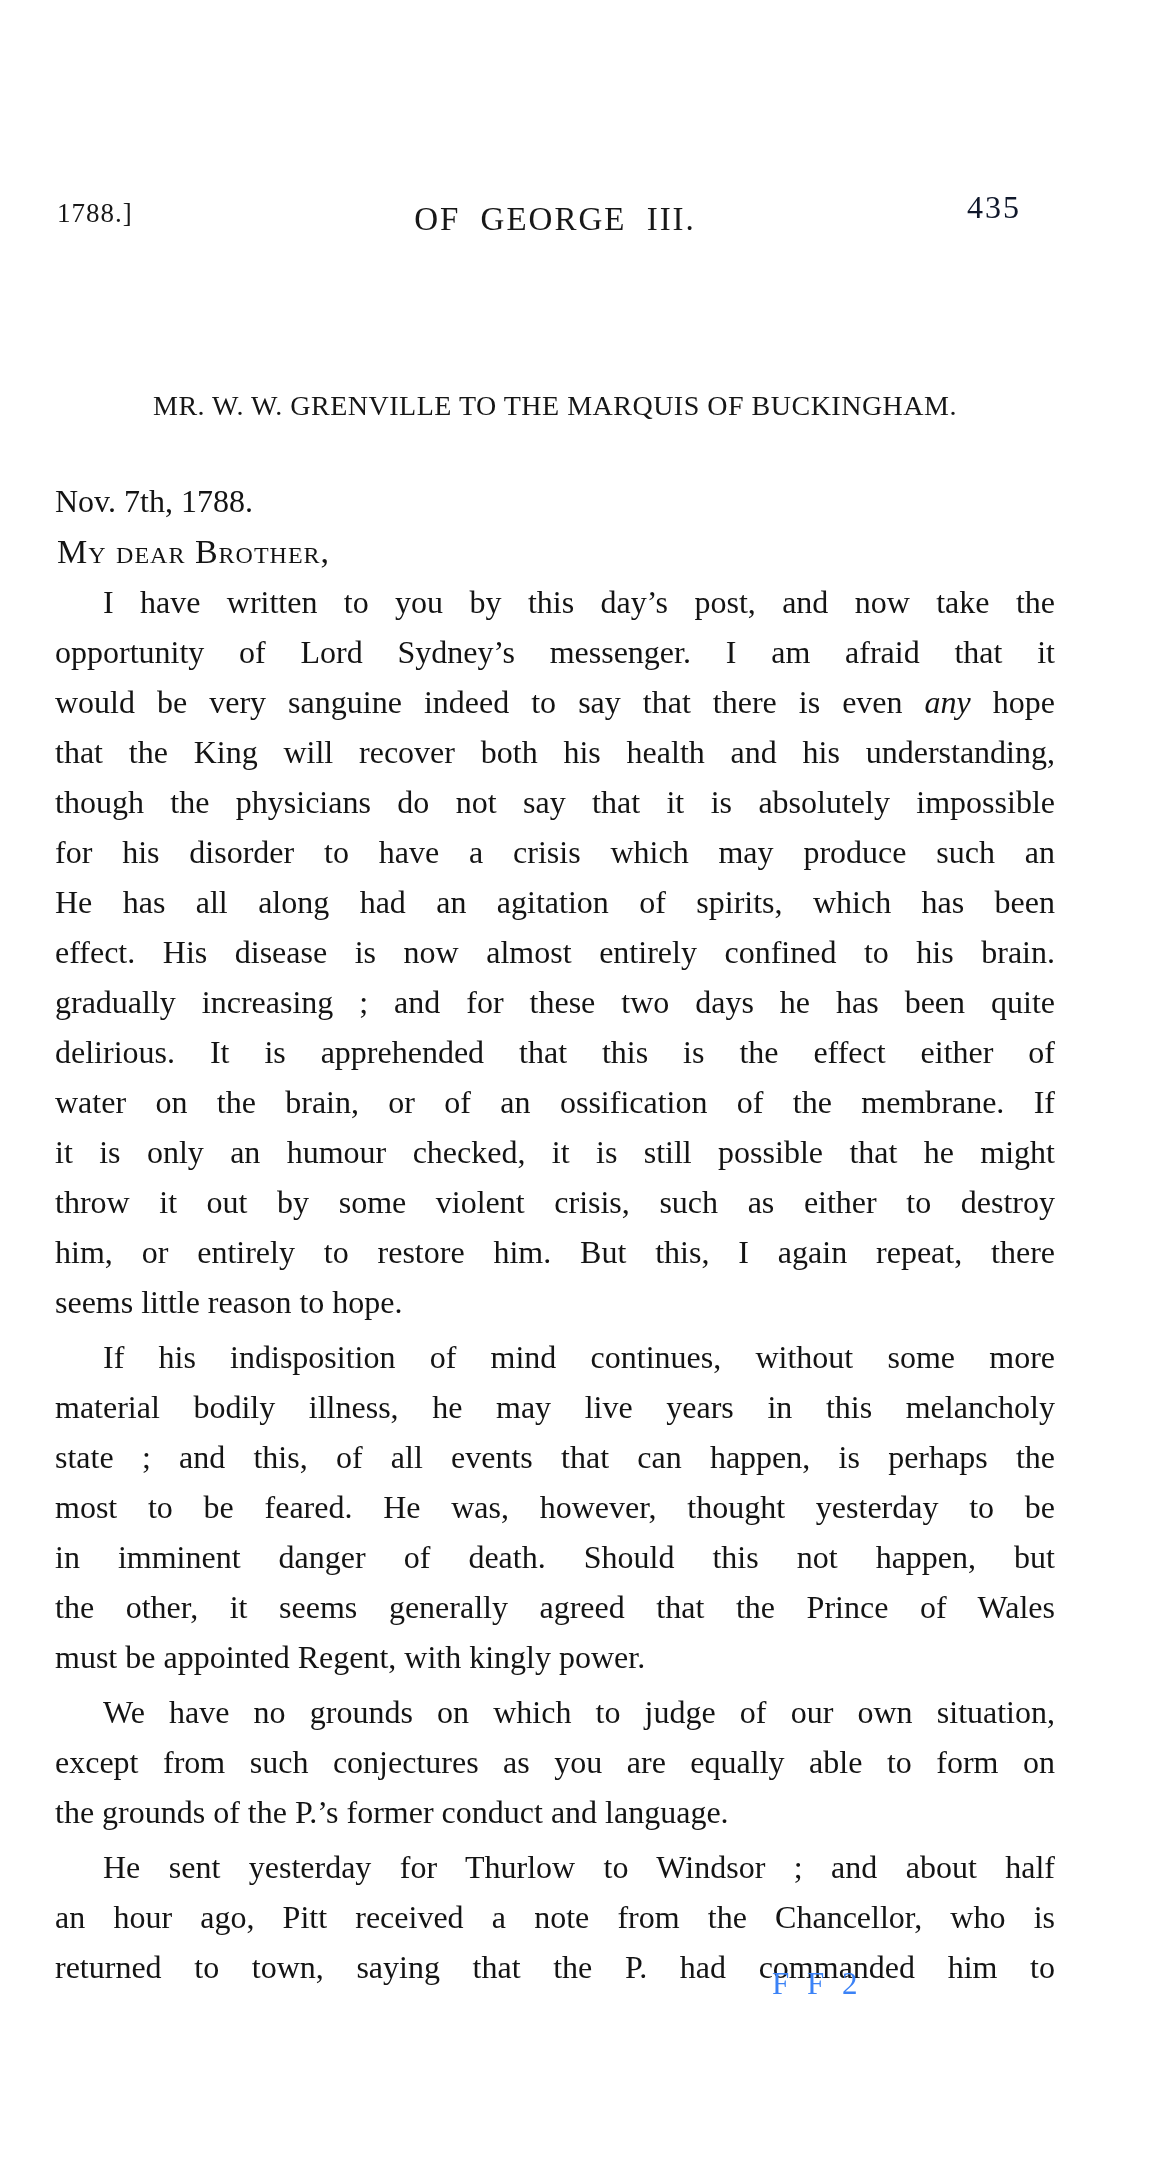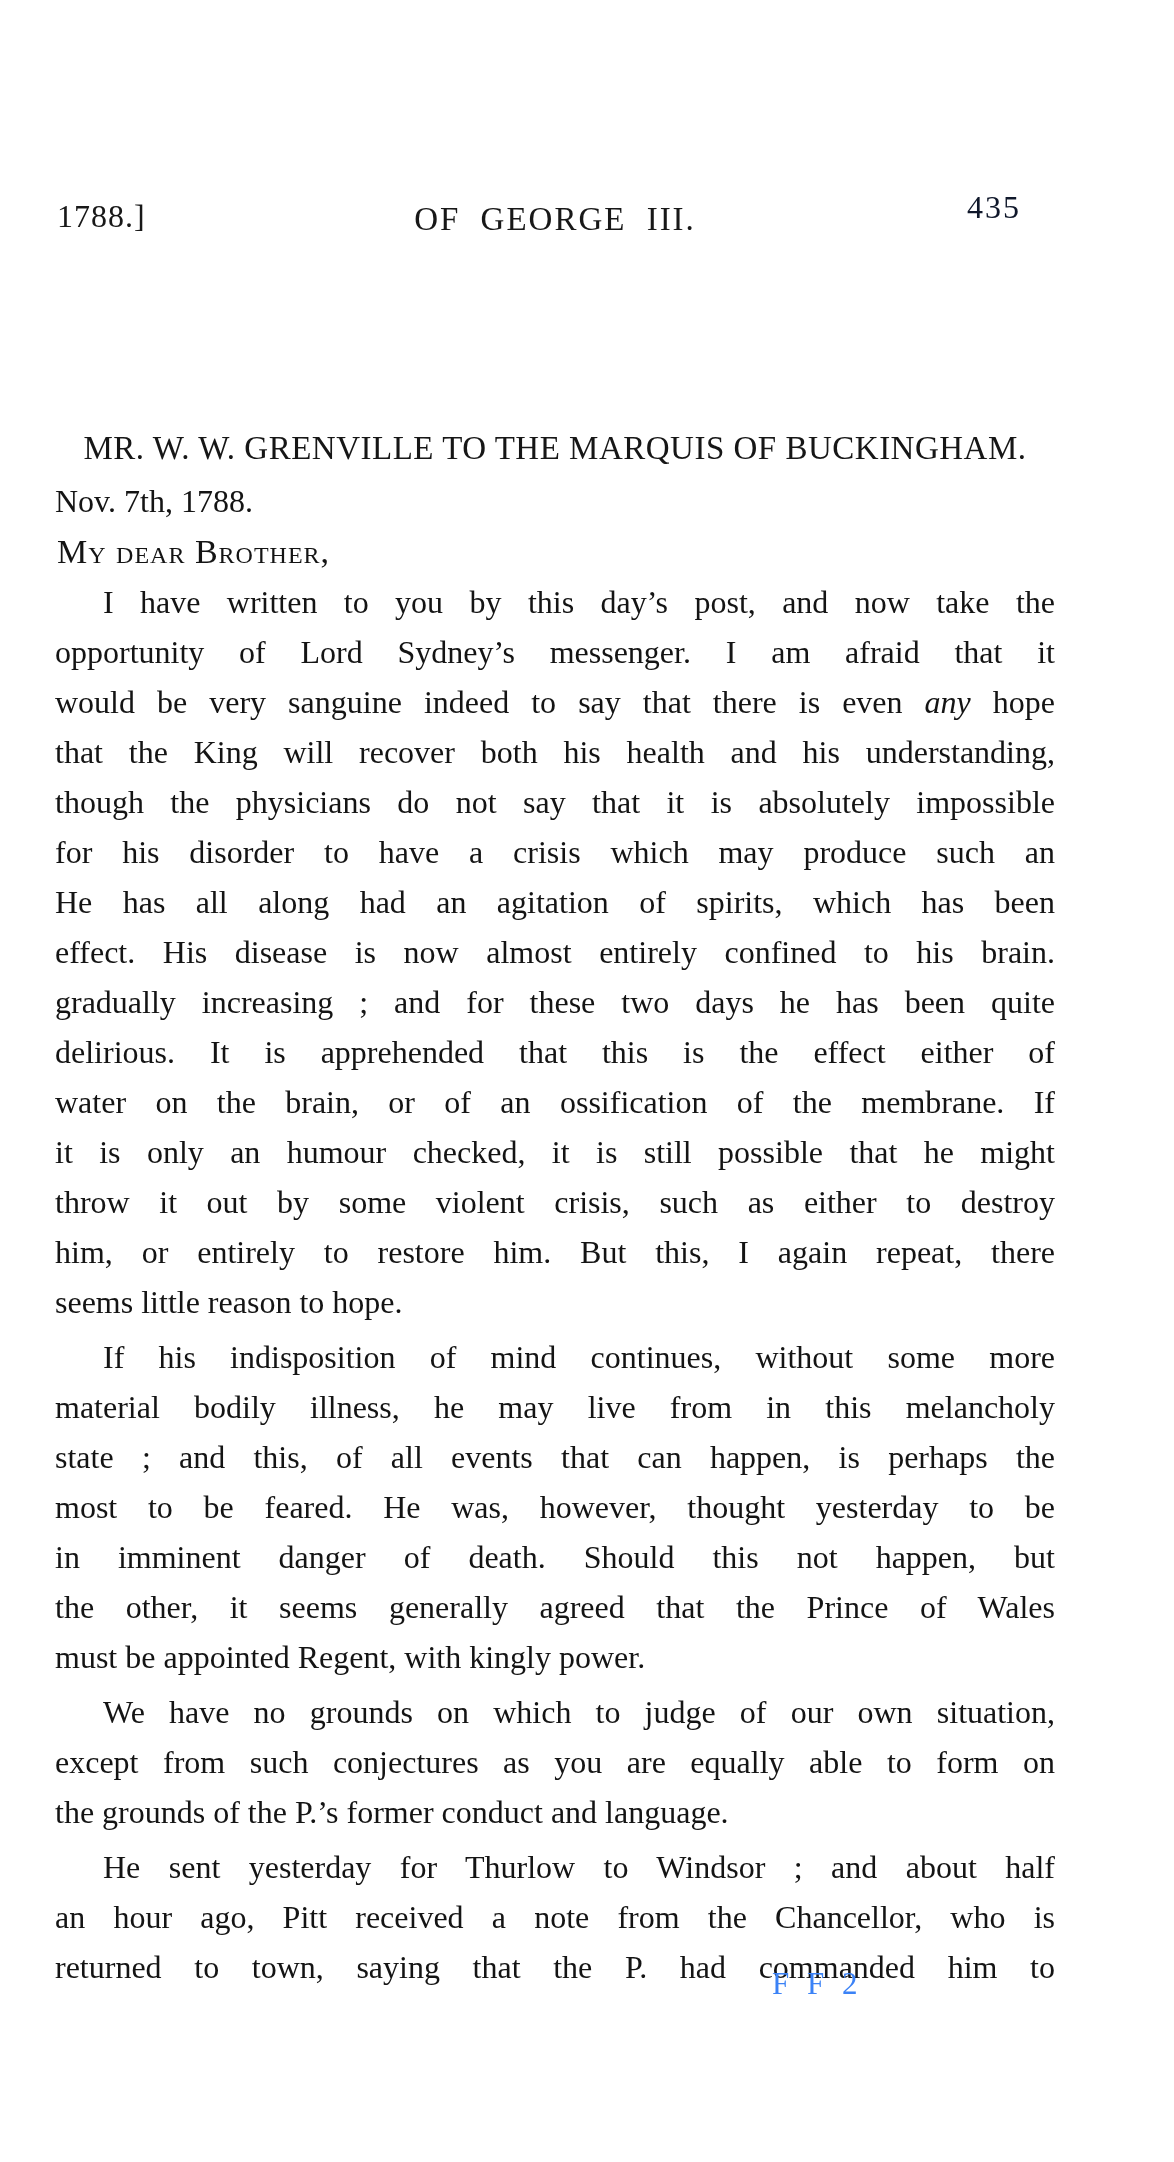--- a/index.html
+++ b/index.html
@@ -9,21 +9,21 @@
     width: 1174px;
     height: 2162px;
     background: #ffffff;
     font-family: "Liberation Serif", "DejaVu Serif", serif;
     color: #141414;
     overflow: hidden;
   }
   .hdr-year {
     position: absolute;
     left: 57px; top: 198px;
-    font-size: 32px;
+    font-size: 27px;
     letter-spacing: 1px;
     color: #181818;
   }
   .hdr-running {
     position: absolute;
     left: 555px; top: 201px;
     transform: translateX(-50%);
     font-size: 33px;
     letter-spacing: 2px;
     word-spacing: 10px;
@@ -35,25 +35,24 @@
     right: 153px; top: 189px;
     font-size: 32px;
     letter-spacing: 2px;
     color: #0f172a;
   }
   .letter-title {
     position: absolute;
     left: 55px; top: 390px;
     width: 1000px;
     text-align: center;
-    font-size: 33px;
+    font-size: 28px;
     letter-spacing: 0.5px;
     white-space: nowrap;
     color: #161616;
-    margin-top: 40px;
   }
   .letter-date {
     position: absolute;
     left: 55px; top: 483px;
     width: 962px;
     text-align: left;
     font-size: 32px;
   }
   .letter-salutation {
     position: absolute;
@@ -113,21 +112,21 @@
         <div class="line"><span>gradually increasing ; and for these two days he has been quite</span></div>
         <div class="line"><span>delirious. It is apprehended that this is the effect either of</span></div>
         <div class="line"><span>water on the brain, or of an ossification of the membrane. If</span></div>
         <div class="line"><span>it is only an humour checked, it is still possible that he might</span></div>
         <div class="line"><span>throw it out by some violent crisis, such as either to destroy</span></div>
         <div class="line"><span>him, or entirely to restore him. But this, I again repeat, there</span></div>
         <div class="line lastline"><span>seems little reason to hope.</span></div>
       </div>
       <div class="paragraph">
         <div class="line first"><span>If his indisposition of mind continues, without some more</span></div>
-        <div class="line"><span>material bodily illness, he may live from in this melancholy</span></div>
+        <div class="line"><span>material bodily illness, he may live years in this melancholy</span></div>
         <div class="line"><span>state ; and this, of all events that can happen, is perhaps the</span></div>
         <div class="line"><span>most to be feared. He was, however, thought yesterday to be</span></div>
         <div class="line"><span>in imminent danger of death. Should this not happen, but</span></div>
         <div class="line"><span>the other, it seems generally agreed that the Prince of Wales</span></div>
         <div class="line lastline"><span>must be appointed Regent, with kingly power.</span></div>
       </div>
       <div class="paragraph">
         <div class="line first"><span>We have no grounds on which to judge of our own situation,</span></div>
         <div class="line"><span>except from such conjectures as you are equally able to form on</span></div>
         <div class="line lastline"><span>the grounds of the P.’s former conduct and language.</span></div>

